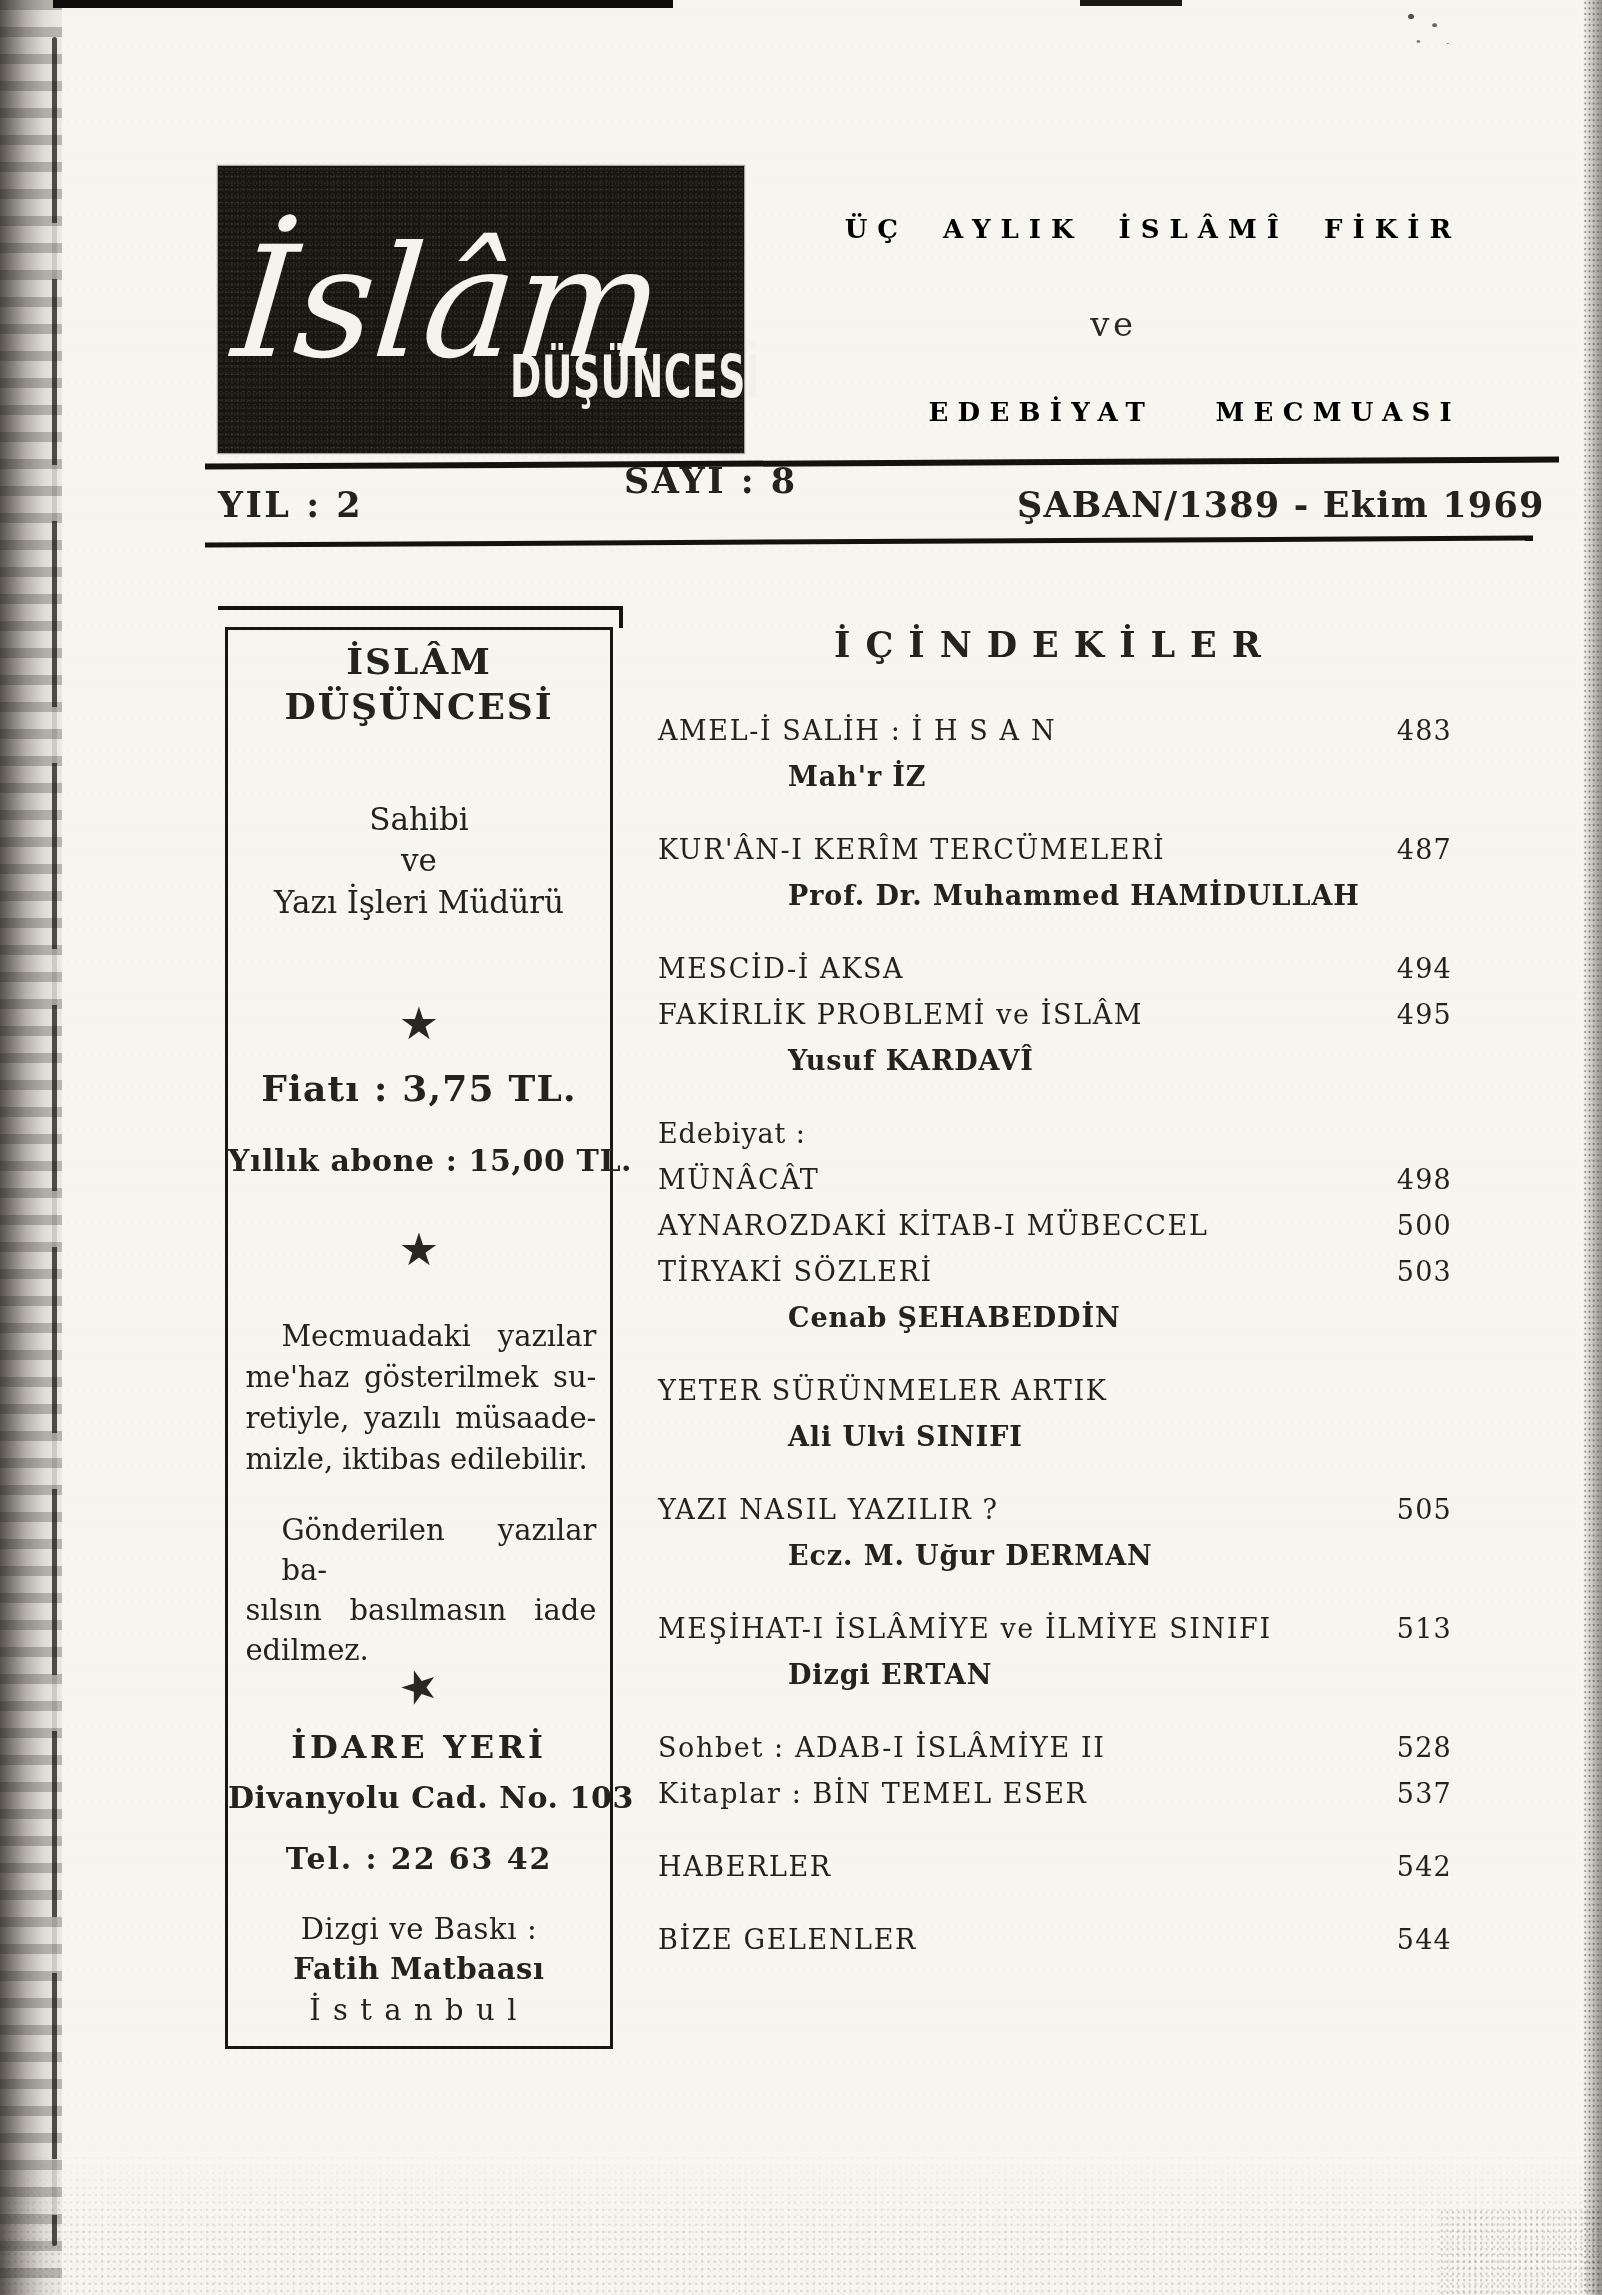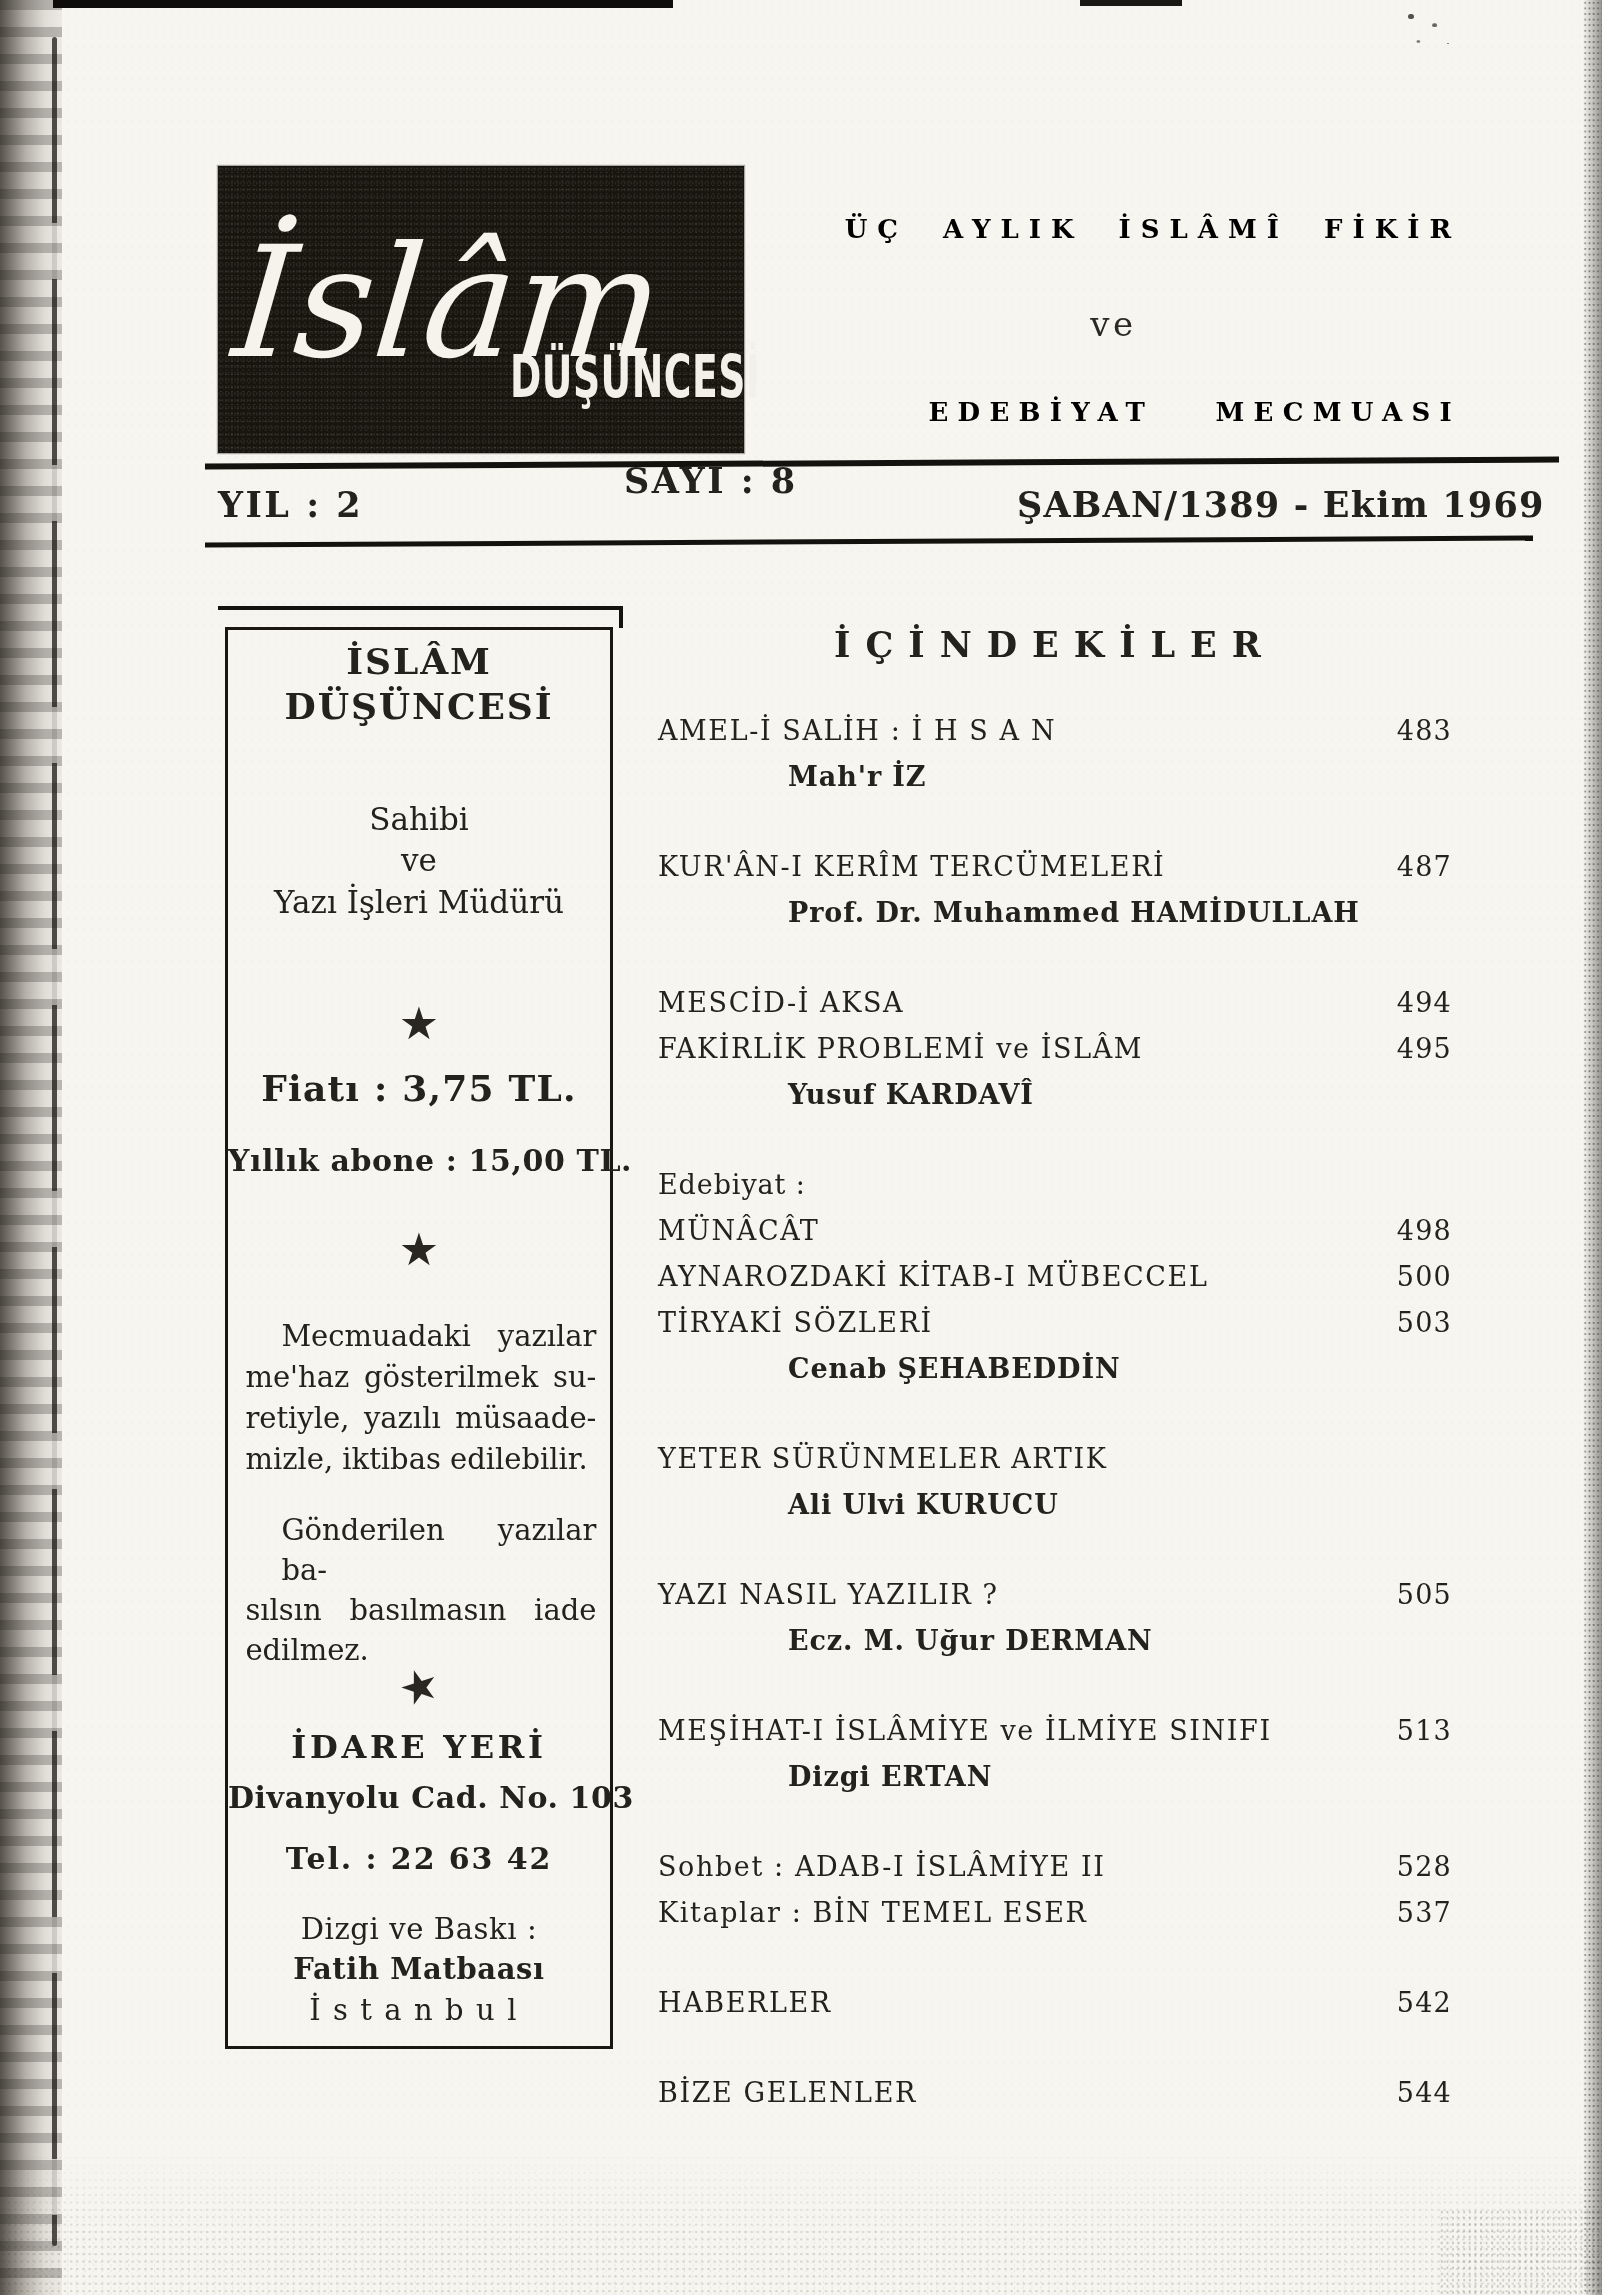--- a/index.html
+++ b/index.html
@@ -99,21 +99,21 @@
   .toc{position:absolute;left:658px;top:624px;width:794px;}
   .toc-heading{font-weight:700;font-size:35px;line-height:41px;letter-spacing:15px;text-align:center;
     margin-bottom:48px;white-space:nowrap;}
   .toc-row{display:flex;align-items:baseline;line-height:35px;}
   .toc-title{flex:1;font-size:27px;letter-spacing:1.6px;white-space:nowrap;}
   .toc-page{width:74px;text-align:right;font-size:27px;letter-spacing:1.2px;}
   .type-author .toc-title{padding-left:130px;font-weight:700;font-size:27px;letter-spacing:0.9px;}
   .type-label .toc-title{letter-spacing:0.9px;}
   .gap-none{margin-top:0;}
   .gap-tight{margin-top:11px;}
-  .gap-large{margin-top:55px;}
+  .gap-large{margin-top:38px;}
 </style>
 </head>
 <body data-interactable="false">
 
 <div class="gutter" data-interactable="false"></div>
 <div class="gutter-line" data-interactable="false"></div>
 <div class="top-bar-a" data-interactable="false"></div>
 <div class="top-bar-b" data-interactable="false"></div>
 <div class="speck-tr" data-interactable="false"></div>
 <div class="right-edge" data-interactable="false"></div>
@@ -224,21 +224,21 @@
       </div>
       <div class="toc-row type-author gap-tight" data-interactable="false">
         <span class="toc-title" data-interactable="false">Cenab ŞEHABEDDİN</span>
         <span class="toc-page" data-interactable="false"></span>
       </div>
       <div class="toc-row type-entry gap-large" data-interactable="false">
         <span class="toc-title" data-interactable="false">YETER SÜRÜNMELER ARTIK</span>
         <span class="toc-page" data-interactable="false"></span>
       </div>
       <div class="toc-row type-author gap-tight" data-interactable="false">
-        <span class="toc-title" data-interactable="false">Ali Ulvi KURUCU</span>
+        <span class="toc-title" data-interactable="false">Ali Ulvi SINIFI</span>
         <span class="toc-page" data-interactable="false"></span>
       </div>
       <div class="toc-row type-entry gap-large" data-interactable="false">
         <span class="toc-title" data-interactable="false">YAZI NASIL YAZILIR ?</span>
         <span class="toc-page" data-interactable="false">505</span>
       </div>
       <div class="toc-row type-author gap-tight" data-interactable="false">
         <span class="toc-title" data-interactable="false">Ecz. M. Uğur DERMAN</span>
         <span class="toc-page" data-interactable="false"></span>
       </div>

